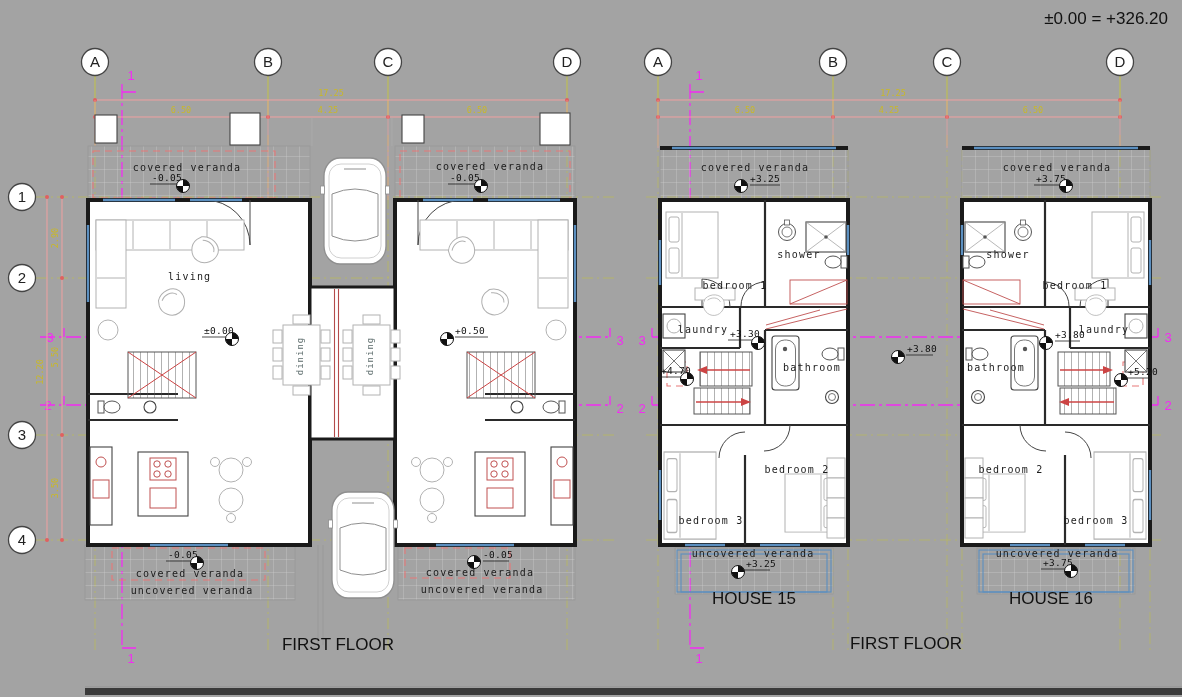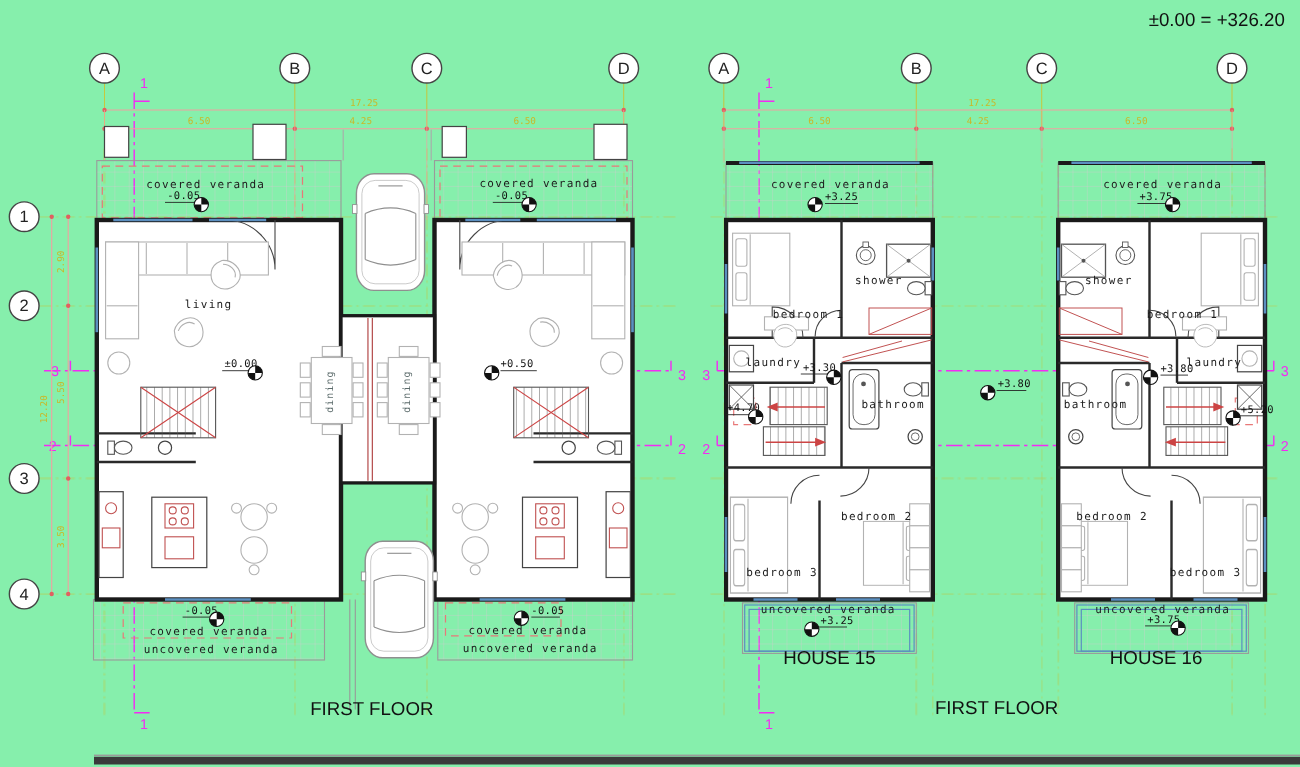--- a/index.html
+++ b/index.html
@@ -1,16 +1,16 @@
 <!DOCTYPE html>
 <html><head>
 <meta charset="utf-8">
 <style>
   html,body{margin:0;padding:0;background:#e8e8e8;}
-  .sheet{width:1182px;height:697px;background:#86efac;position:relative;overflow:hidden;}
+  .sheet{width:1182px;height:697px;background:#a3a3a3;position:relative;overflow:hidden;}
   svg{display:block;}
   .t-cad{font:10px "DejaVu Sans Mono",monospace;letter-spacing:1.2px;fill:#1c1c1c;}
   .t-lvl{font:9.5px "DejaVu Sans Mono",monospace;letter-spacing:.3px;fill:#111;}
   .t-dim{font:8.5px "DejaVu Sans Mono",monospace;fill:#c9b829;}
   .t-big{font:17px "Liberation Sans",sans-serif;fill:#111;}
   .t-grid{font:15px "Liberation Sans",sans-serif;fill:#222;}
   .t-mag{font:13px "Liberation Sans",sans-serif;fill:#f32bf3;}
   .t-dining{font:9px "DejaVu Sans Mono",monospace;fill:#5a6a6a;letter-spacing:1px;}
   .wall{stroke:#1a1a1a;stroke-width:4;fill:#fff;}
   .wallline{stroke:#1a1a1a;stroke-width:4;fill:none;}

